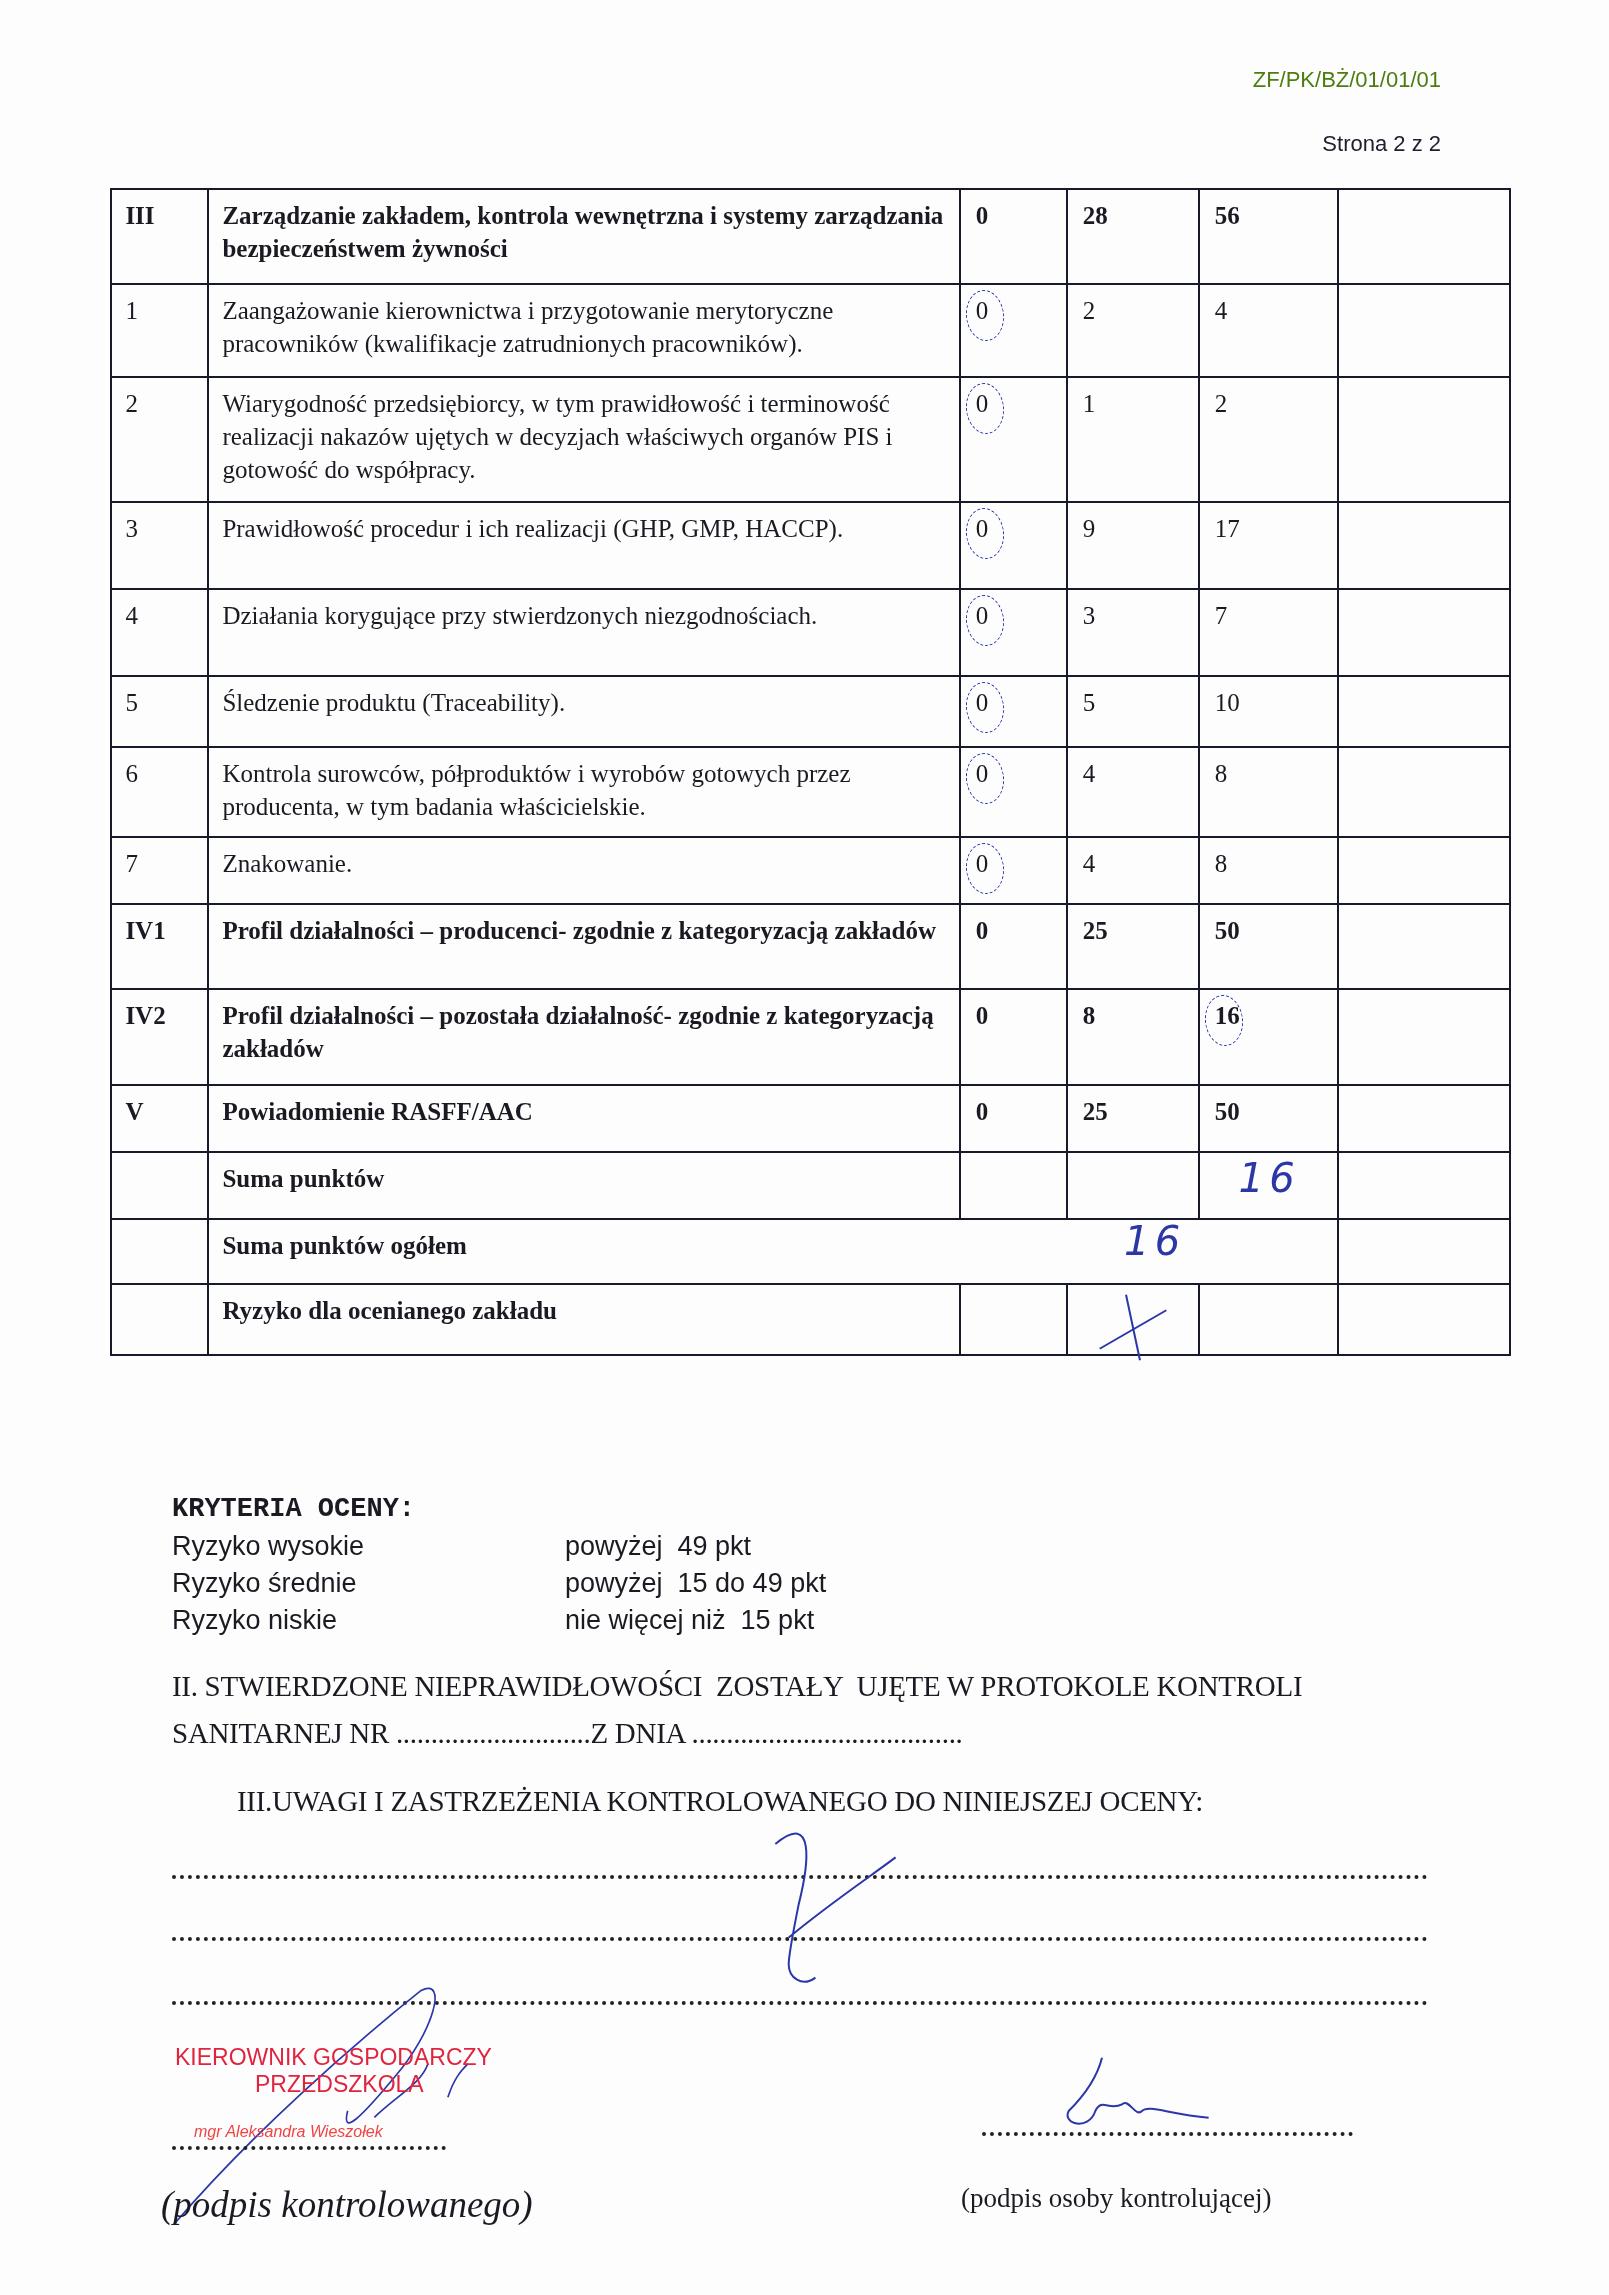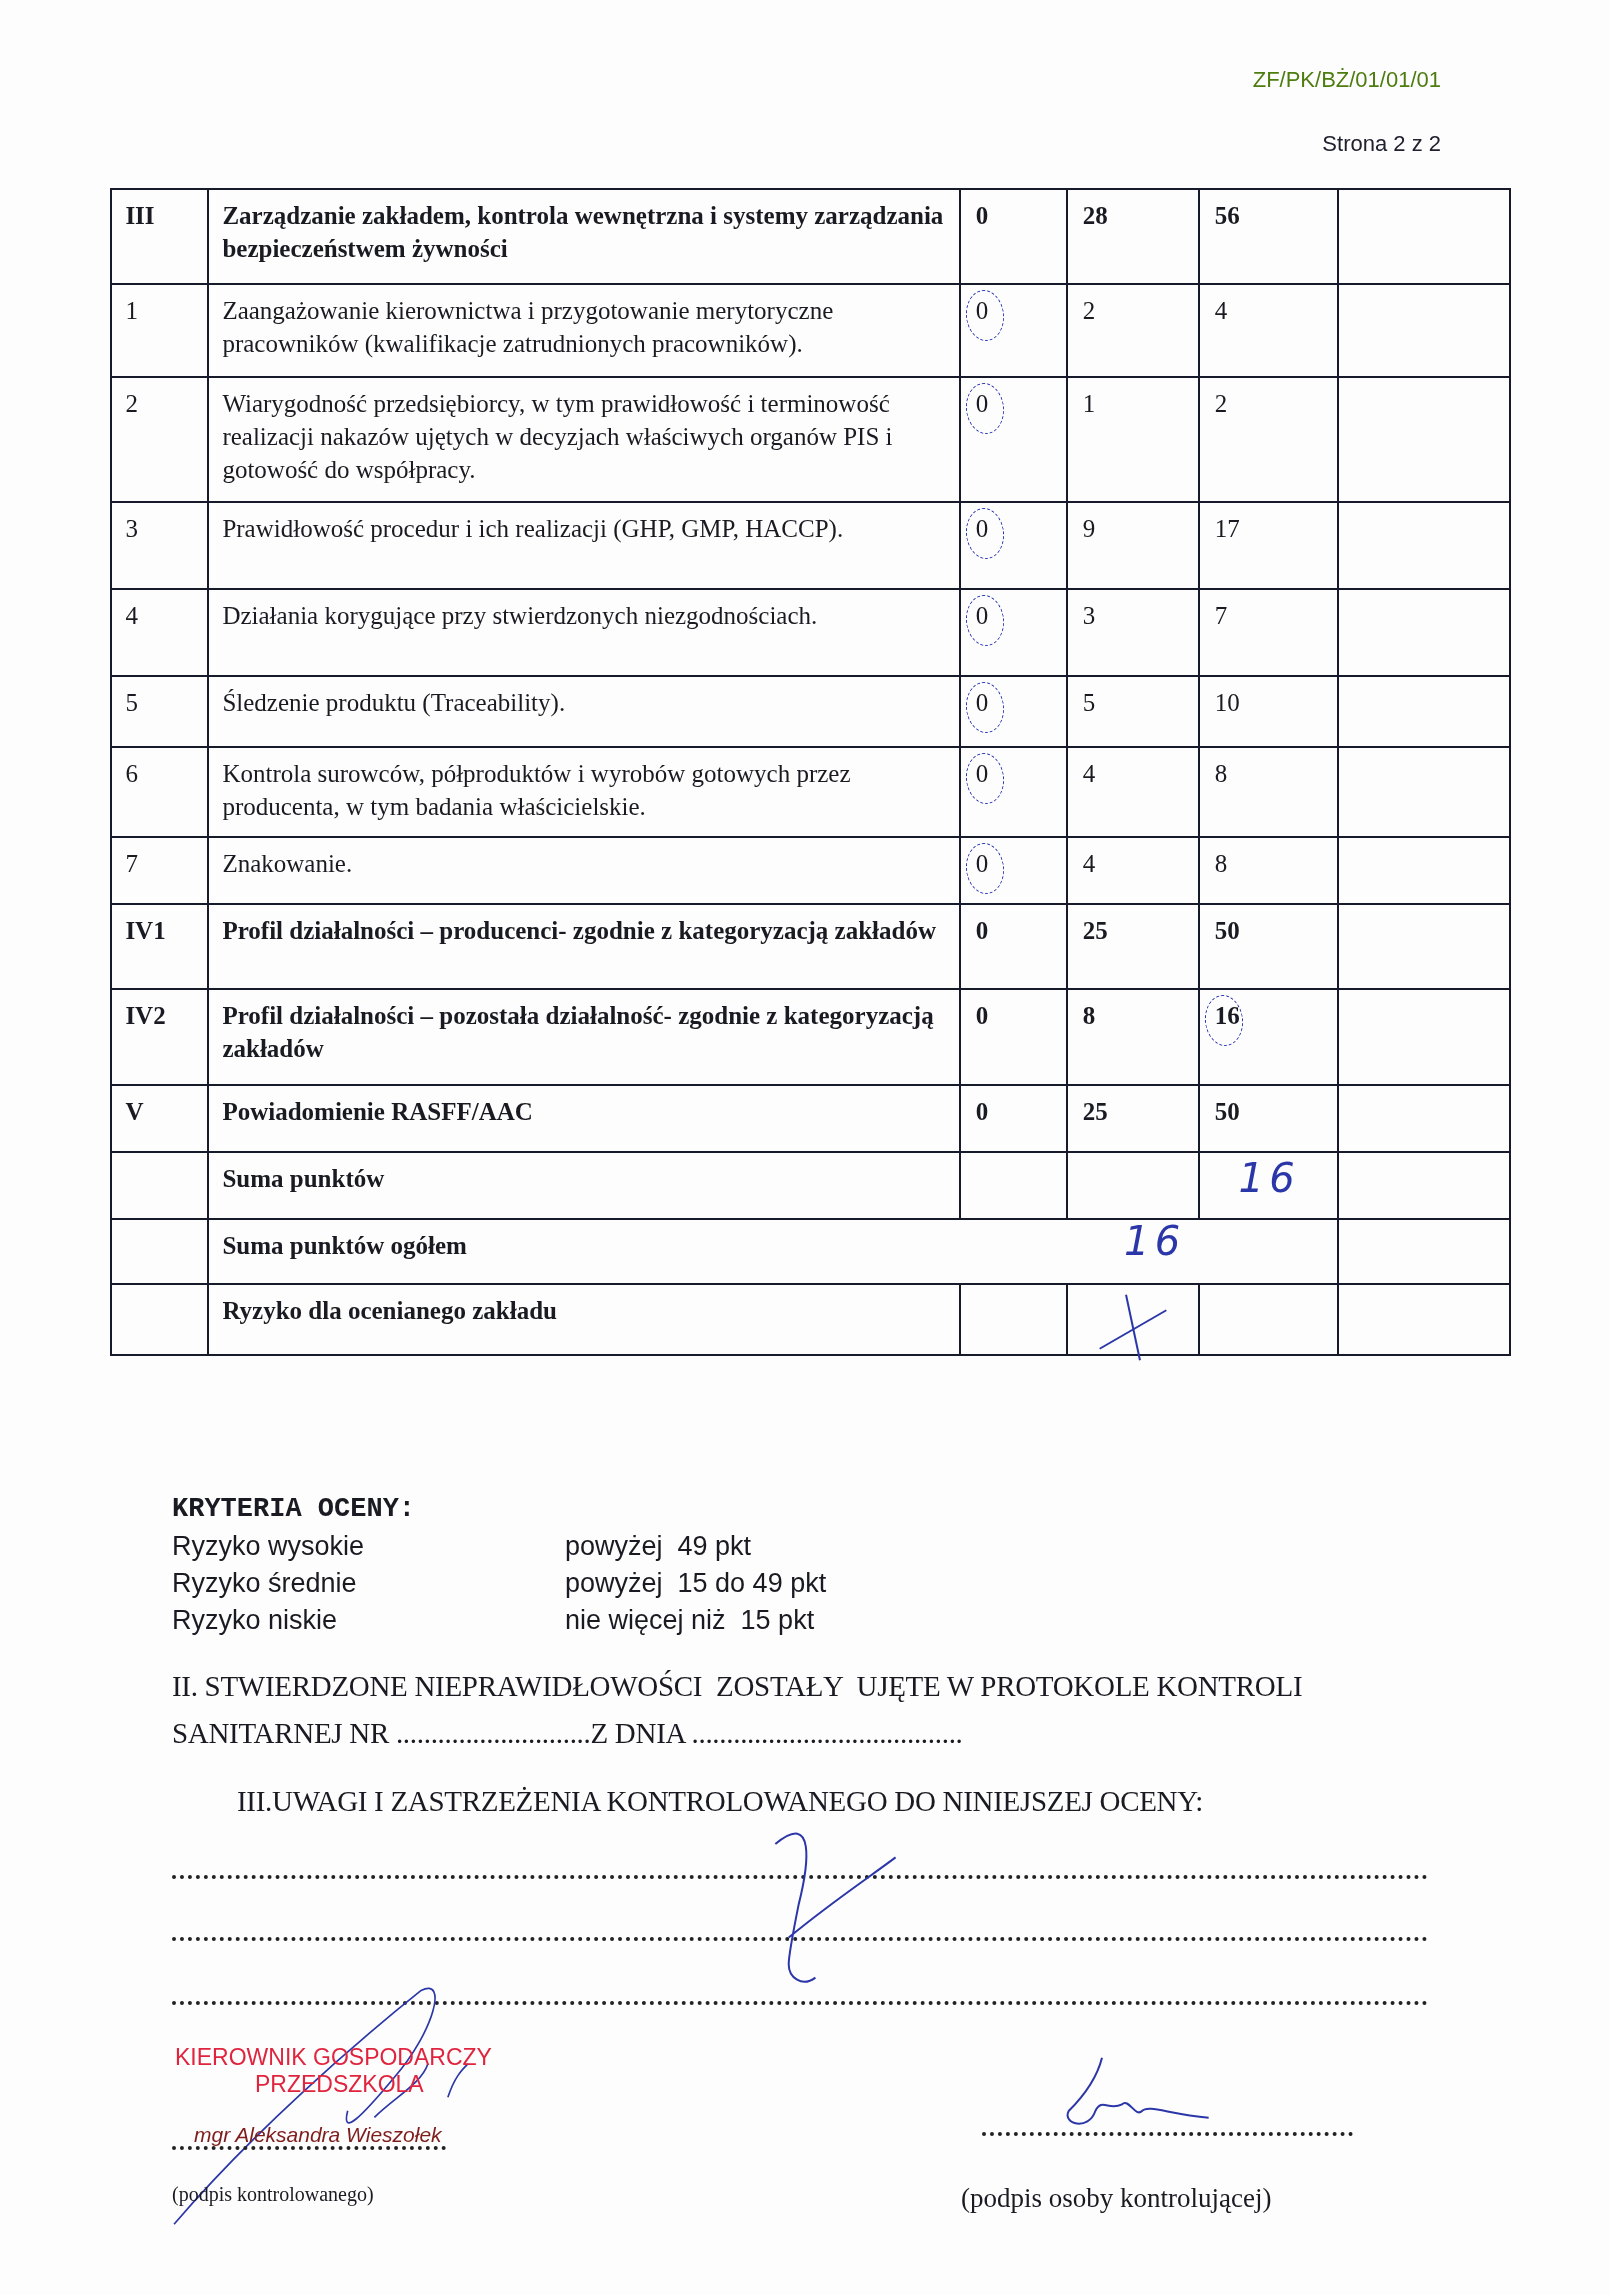--- a/index.html
+++ b/index.html
@@ -34,24 +34,24 @@
   #sec3 { top:1785px;text-align:right; }
   #sec3 .num { display:inline-block; width:100px; }
   .dots { border-bottom:4px dotted #222; height:0; }
   .line-dots { left:172px; width:1256px; }
   #dots1 { top:1875px; }
   #dots2 { top:1937px; }
   #dots3 { top:2001px; }
 
   #stamp { left:175px; top:2044px; font-family:"Liberation Sans", sans-serif; color:#e0243e; font-size:23px; line-height:27px; }
   #stamp .l2 { padding-left:80px; }
-  #stamp-name { left:194px; top:2123px; font-family:"Liberation Sans", sans-serif; font-style:italic; color:#7f1d1d; font-size:21px; }
+  #stamp-name { left:194px; top:2123px; font-family:"Liberation Sans", sans-serif; font-style:italic; color:#ef4444; font-size:16px; }
   #sig-left-dots { left:172px; top:2146px; width:274px; }
   #sig-right-dots { left:982px; top:2132px; width:371px; }
-  #sig-left-label { left:172px; top:2183px; font-size:20px; }
+  #sig-left-label { left:161px; top:2183px; font-size:37px;font-style:italic; }
   #sig-right-label { left:961px; top:2183px; font-size:27px; }
   .pen { position:absolute; pointer-events:none; }
 </style>
 </head>
 <body>
 
 <div id="doc-code" class="abs sans">ZF/PK/BŻ/01/01/01</div>
 <div id="doc-page" class="abs sans">Strona 2 z 2</div>
 
 <table class="grid">

